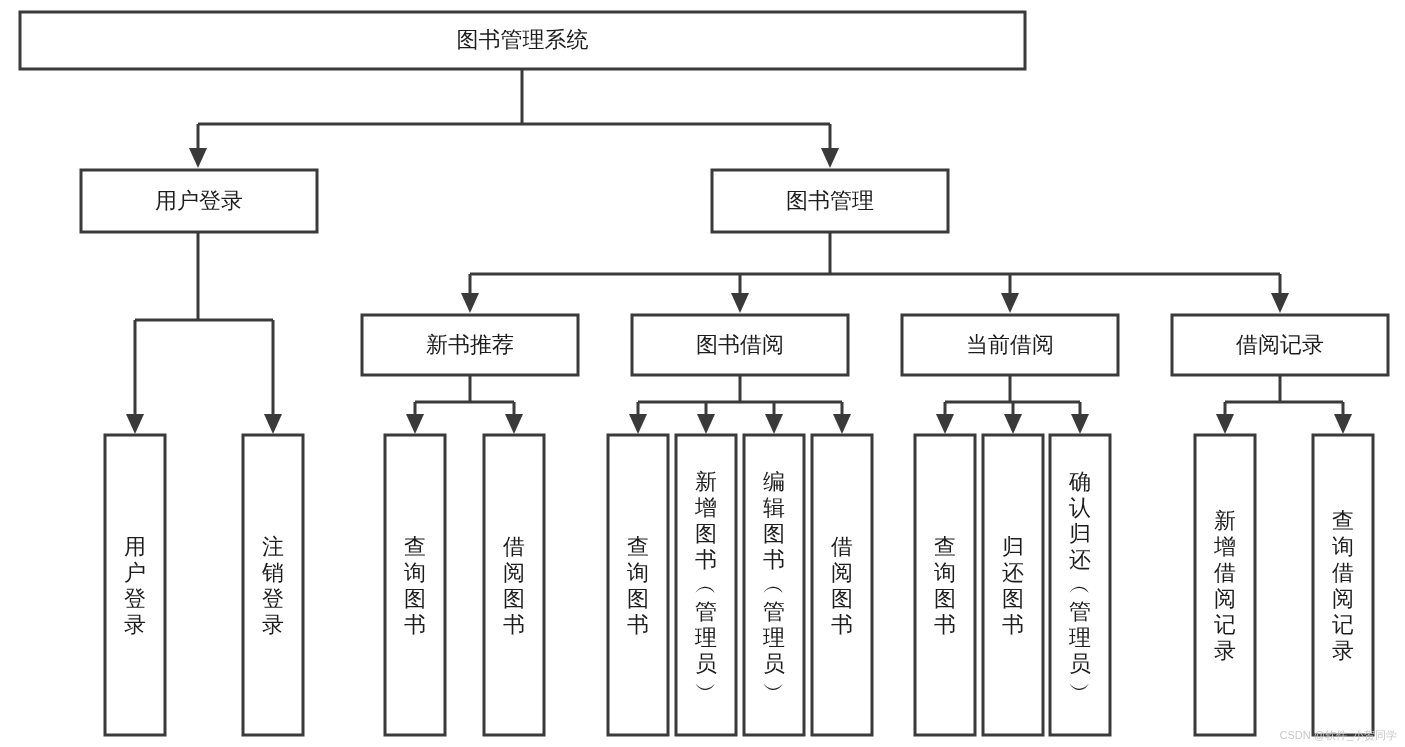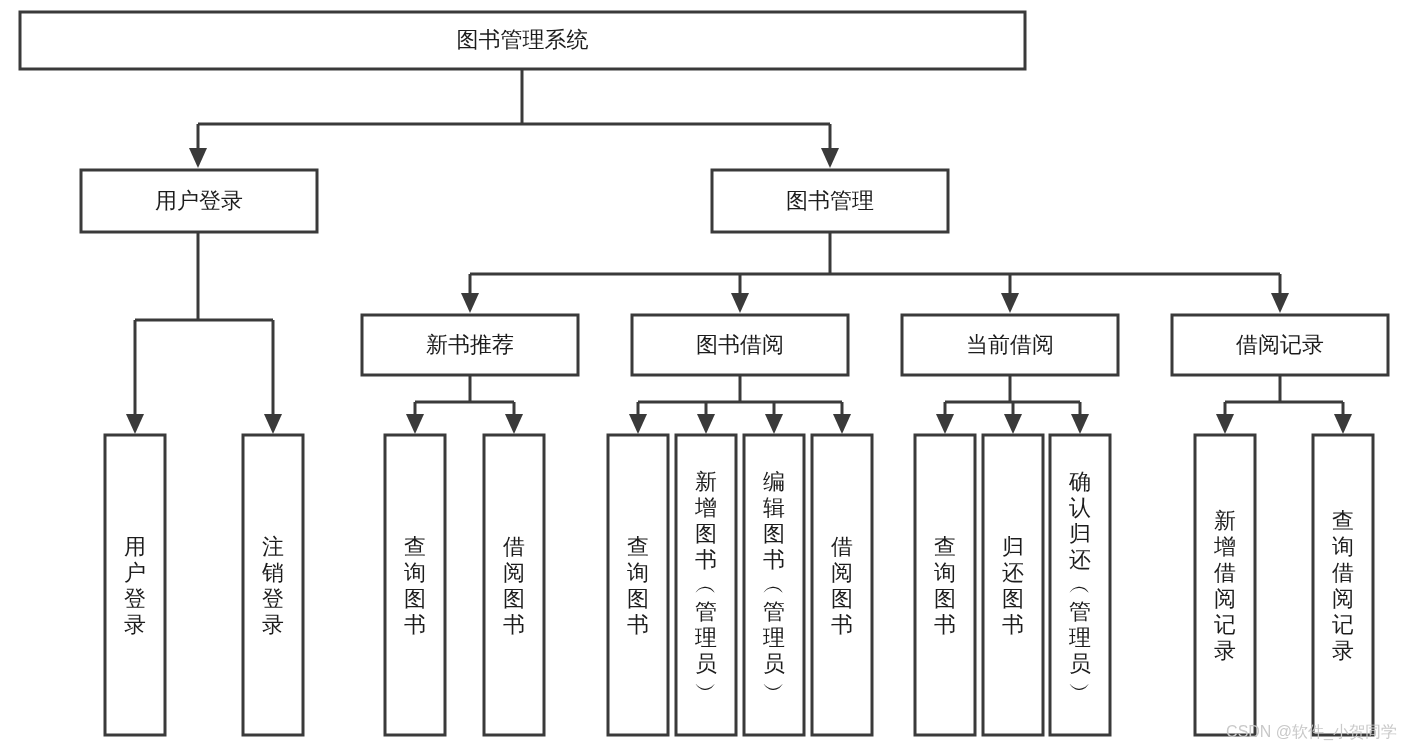--- a/index.html
+++ b/index.html
@@ -44,21 +44,21 @@
     font-size: 22px;
     fill: #1c1c1c;
     text-anchor: middle;
     dominant-baseline: middle;
   }
   .watermark-text {
     position: absolute;
     right: 8px;
     bottom: 4px;
     font-family: "Liberation Sans", "DejaVu Sans", sans-serif;
-    font-size: 16px;
+    font-size: 11px;
     color: #c9c9c9;
     white-space: nowrap;
     user-select: none;
   }
 </style>
 </head>
 <body>
 
 <div id="diagram-root">
   <svg id="flow-svg" viewBox="0 0 1405 747">

